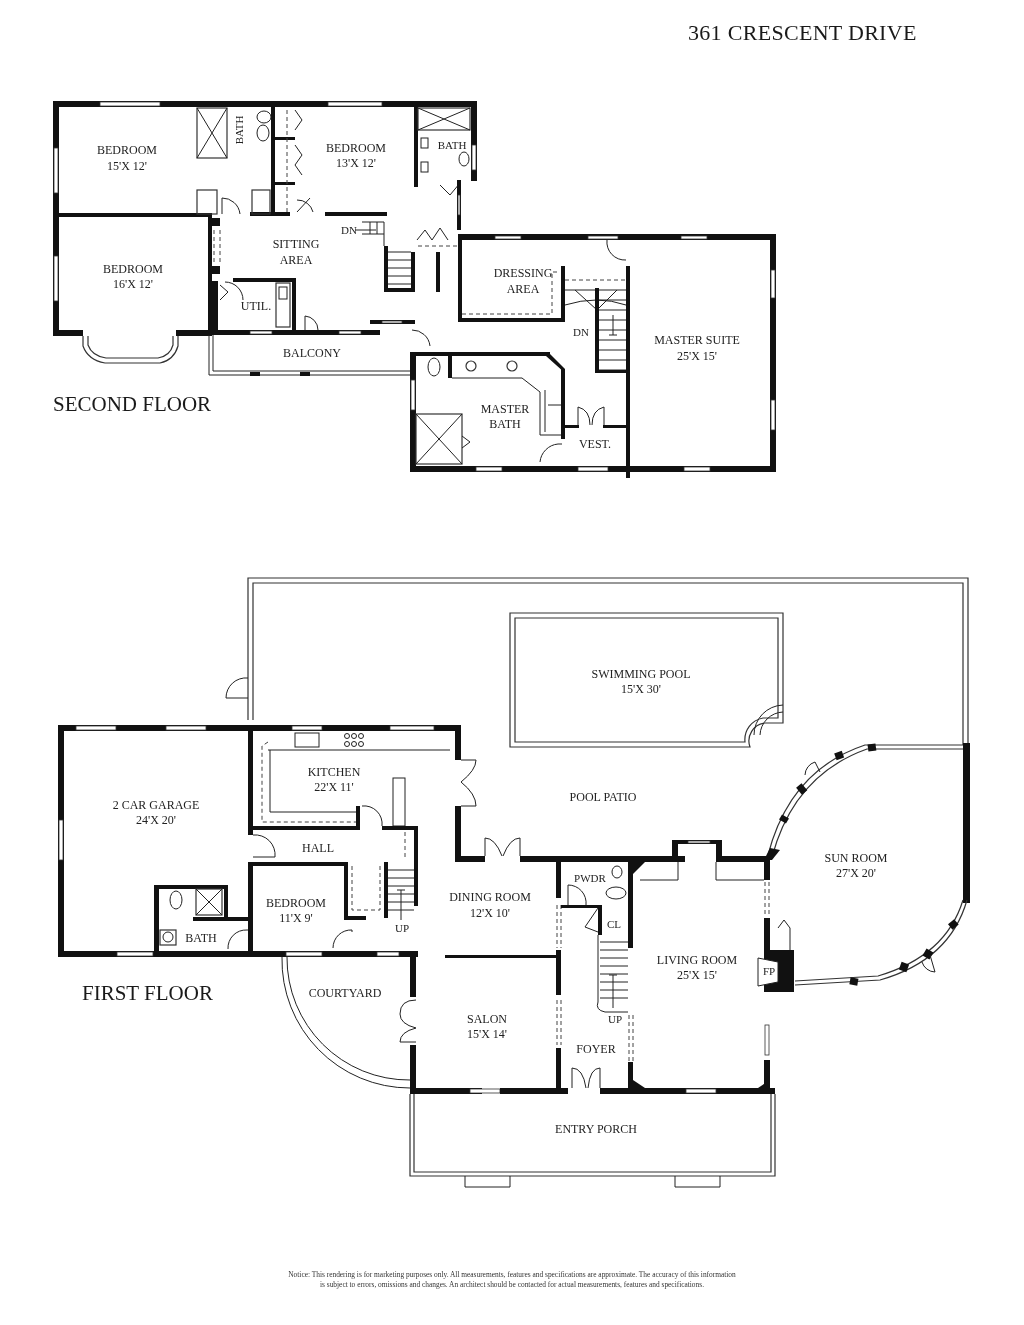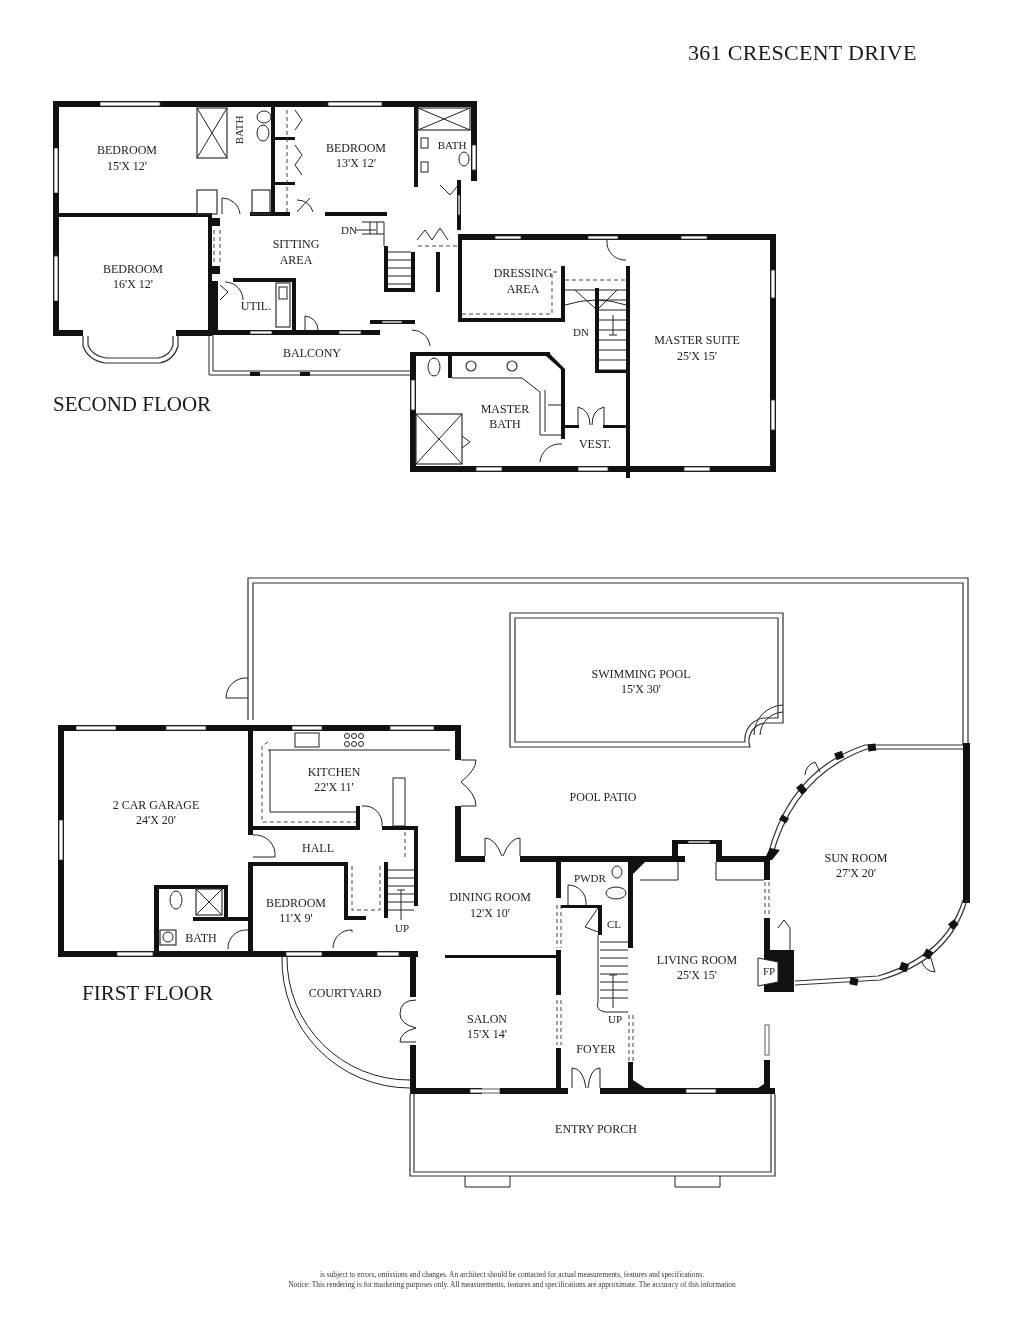--- a/index.html
+++ b/index.html
@@ -7,21 +7,21 @@
          font-family: "Liberation Serif", "DejaVu Serif", serif; color: #1a1a1a; }
   svg { position: absolute; left: 0; top: 0; }
   .wall { fill: #111; }
   .thin { fill: none; stroke: #222; stroke-width: 1; }
   .thin2 { fill: none; stroke: #333; stroke-width: 1.2; }
   .dash { fill: none; stroke: #444; stroke-width: 1; stroke-dasharray: 4 3; }
   .win { fill: #fff; stroke: #333; stroke-width: 0.8; }
   .lbl { font-family: "Liberation Serif", "DejaVu Serif", serif; font-size: 12px; fill: #222; text-anchor: middle; }
   .lbl-sm { font-family: "Liberation Serif", "DejaVu Serif", serif; font-size: 11px; fill: #222; text-anchor: middle; }
   .floor-title { font-family: "Liberation Serif", "DejaVu Serif", serif; font-size: 21px; fill: #1a1a1a; }
-  .page-title { position: absolute; left: 688px; top: 40px; font-size: 22px; letter-spacing: 0.3px; }
+  .page-title { position: absolute; left: 688px; top: 20px; font-size: 22px; letter-spacing: 0.3px; }
   .notice { position: absolute; left: 200px; top: 1270px; width: 624px; text-align: center;
             font-size: 7.4px; line-height: 9.5px; color: #333; }
 </style>
 </head>
 <body>
 
 <div class="page-title">361 CRESCENT DRIVE</div>
 
 <svg width="1024" height="1325" viewBox="0 0 1024 1325">
 
@@ -360,15 +360,15 @@
     <text class="lbl" x="487" y="1023">SALON</text>
     <text class="lbl" x="487" y="1038">15'X 14'</text>
     <text class="lbl" x="596" y="1053">FOYER</text>
     <text class="lbl" x="596" y="1133">ENTRY PORCH</text>
 
     <text class="floor-title" x="82" y="1000">FIRST FLOOR</text>
   </g>
 </svg>
 
 <div class="notice">
+  <div>Notice: This rendering is for marketing purposes only. All measurements, features and specifications are approximate. The accuracy of this information</div>
   <div>is subject to errors, omissions and changes. An architect should be contacted for actual measurements, features and specifications.</div>
-  <div>Notice: This rendering is for marketing purposes only. All measurements, features and specifications are approximate. The accuracy of this information</div>
 </div>
 
 </body></html>

